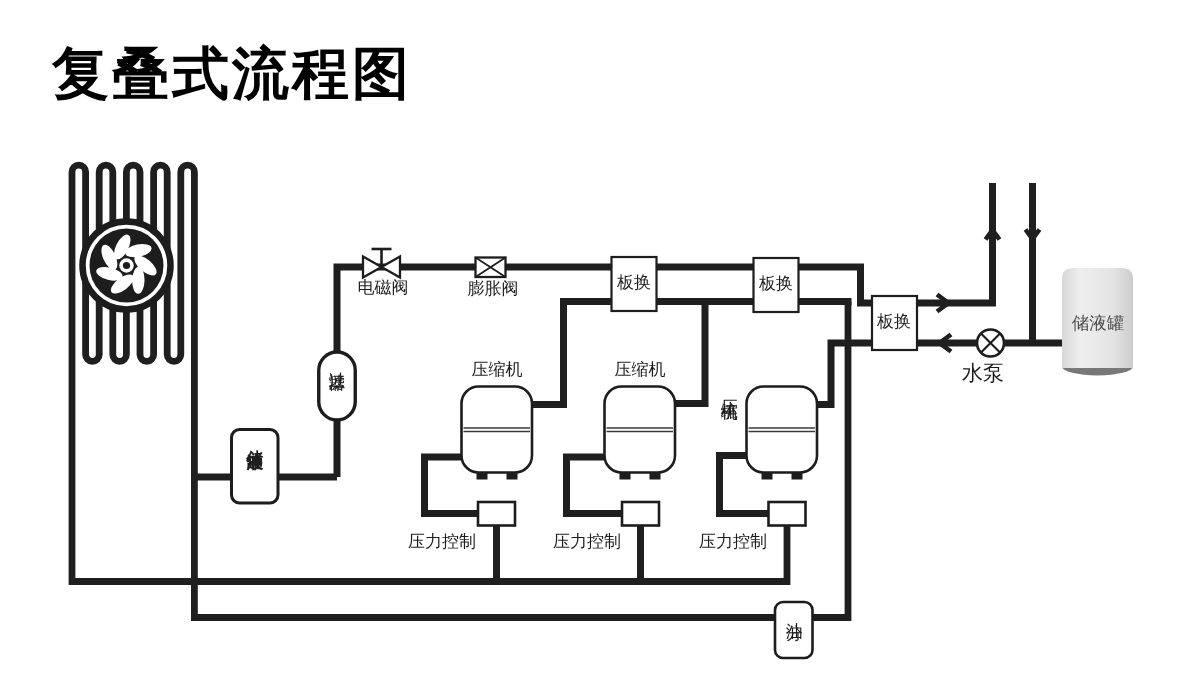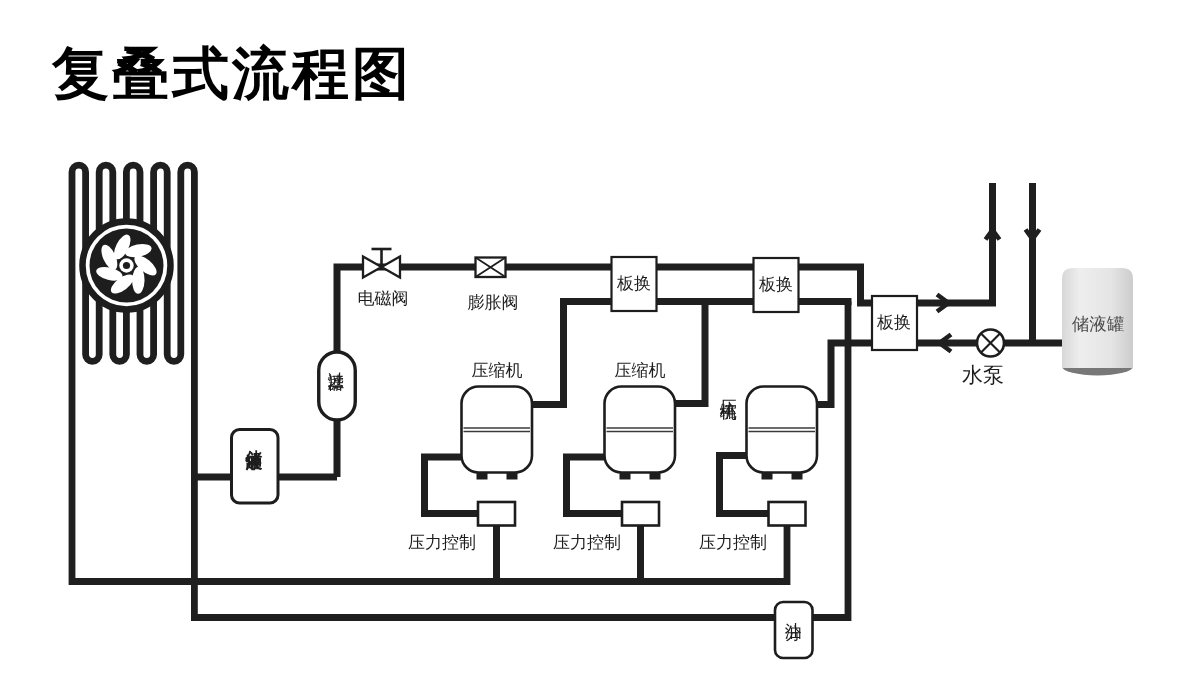--- a/index.html
+++ b/index.html
@@ -1,18 +1,18 @@
 <!DOCTYPE html>
 <html><head>
 <meta charset="utf-8">
 <style>
   html,body{margin:0;padding:0;background:#fff;}
   #stage{
     position:relative;width:1200px;height:673px;background:#fff;overflow:hidden;
-    font-family:Liberation Sans, sans-serif;
+    font-family:Liberation Mono, monospace;
   }
   #diagram-svg{position:absolute;left:0;top:0;}
   .lbl{
     position:absolute;color:#1d1d1d;font-size:17px;line-height:1.05;
     white-space:nowrap;pointer-events:none;
   }
   .lbl.center{text-align:center;width:140px;transform:translateX(-70px);}
   .vert{
     writing-mode:vertical-rl;text-orientation:upright;letter-spacing:2px;
   }
@@ -150,22 +150,22 @@
     </g>
 
     <g>
       <ellipse cx="1097.5" cy="366.5" rx="35.5" ry="9" fill="#787878"></ellipse>
       <path d="M 1062 368 V 279 Q 1062 268 1073 268 H 1122 Q 1133 268 1133 279 V 368 Z" fill="url(#tankGrad)"></path>
     </g>
   </svg>
 
   <div id="title">复叠式流程图</div>
 
-  <div class="lbl center" style="left:383px;top:290px;">电磁阀</div>
-  <div class="lbl center" style="left:493px;top:294px;">膨胀阀</div>
+  <div class="lbl center" style="left:383px;top:280px;">电磁阀</div>
+  <div class="lbl center" style="left:493px;top:281px;">膨胀阀</div>
 
   <div class="lbl vert" style="left:327px;top:358px;font-size:16.5px;">过滤器</div>
   <div class="lbl vert" style="left:245px;top:437px;font-size:16.5px;font-weight:700;">储液罐</div>
 
   <div class="lbl center" style="left:634px;top:275px;">板换</div>
   <div class="lbl center" style="left:776px;top:276px;">板换</div>
   <div class="lbl center" style="left:894px;top:314px;">板换</div>
 
   <div class="lbl center" style="left:497px;top:362px;">压缩机</div>
   <div class="lbl center" style="left:640px;top:362px;">压缩机</div>

